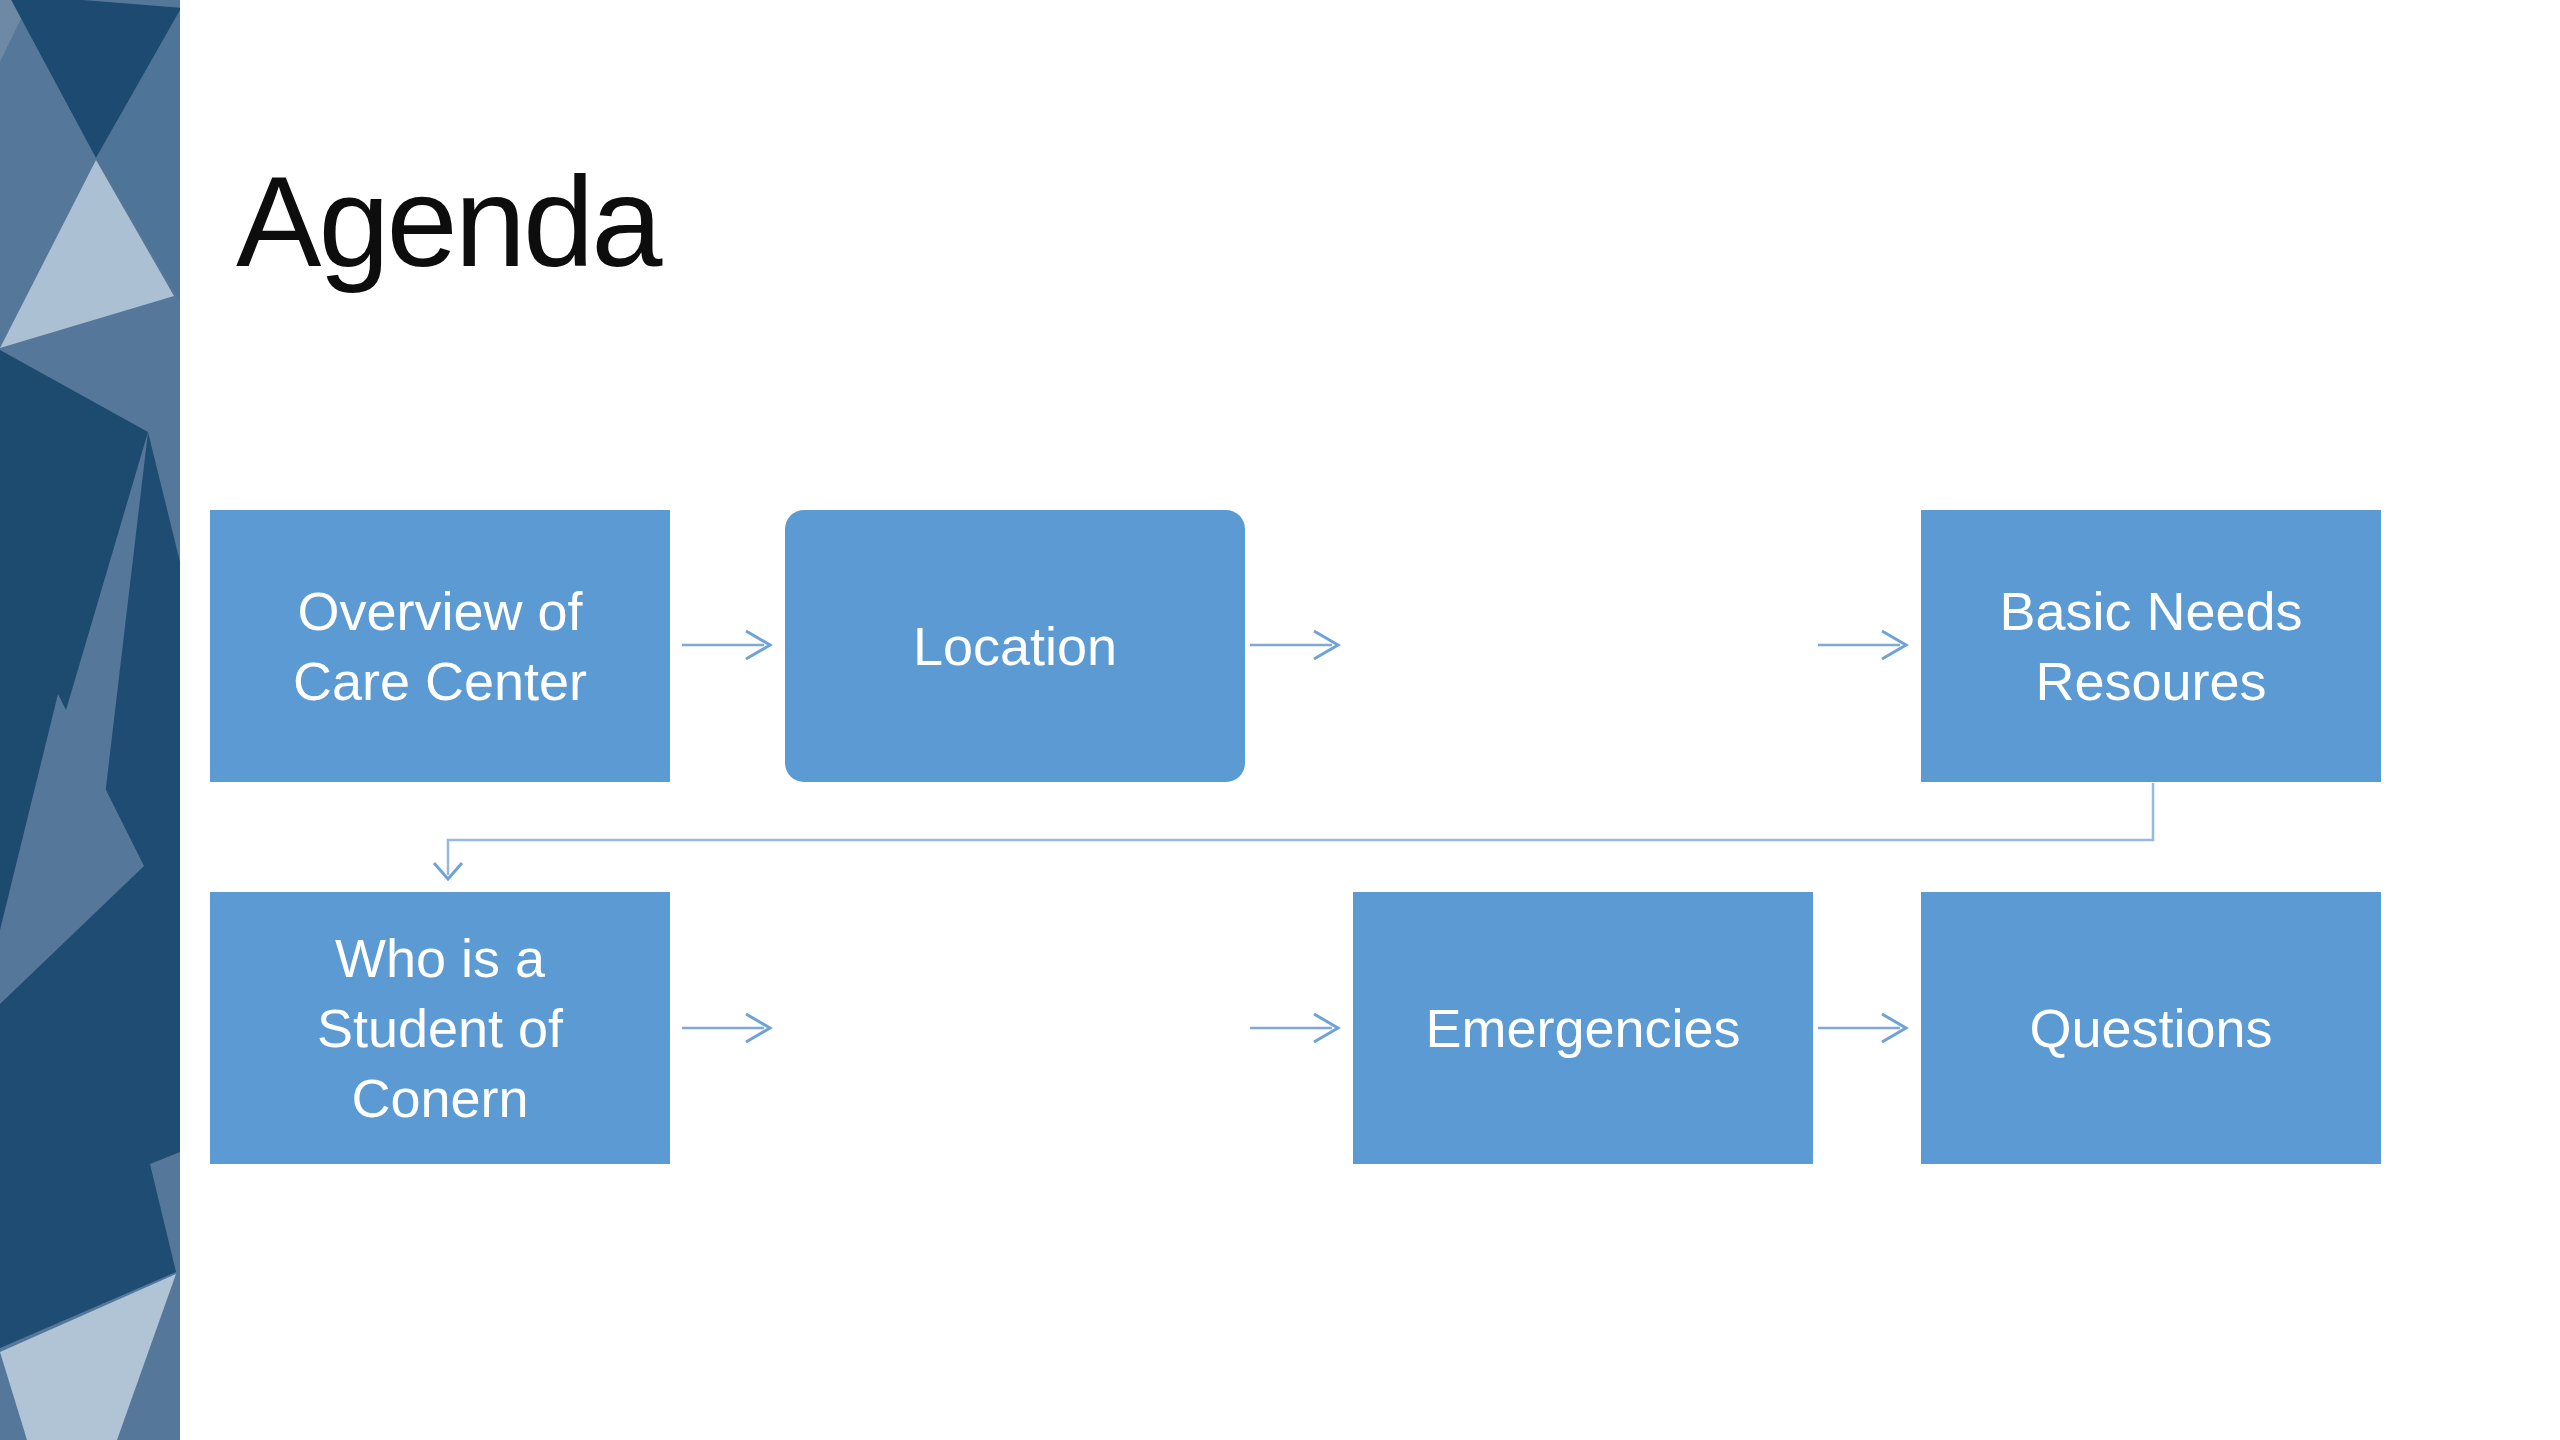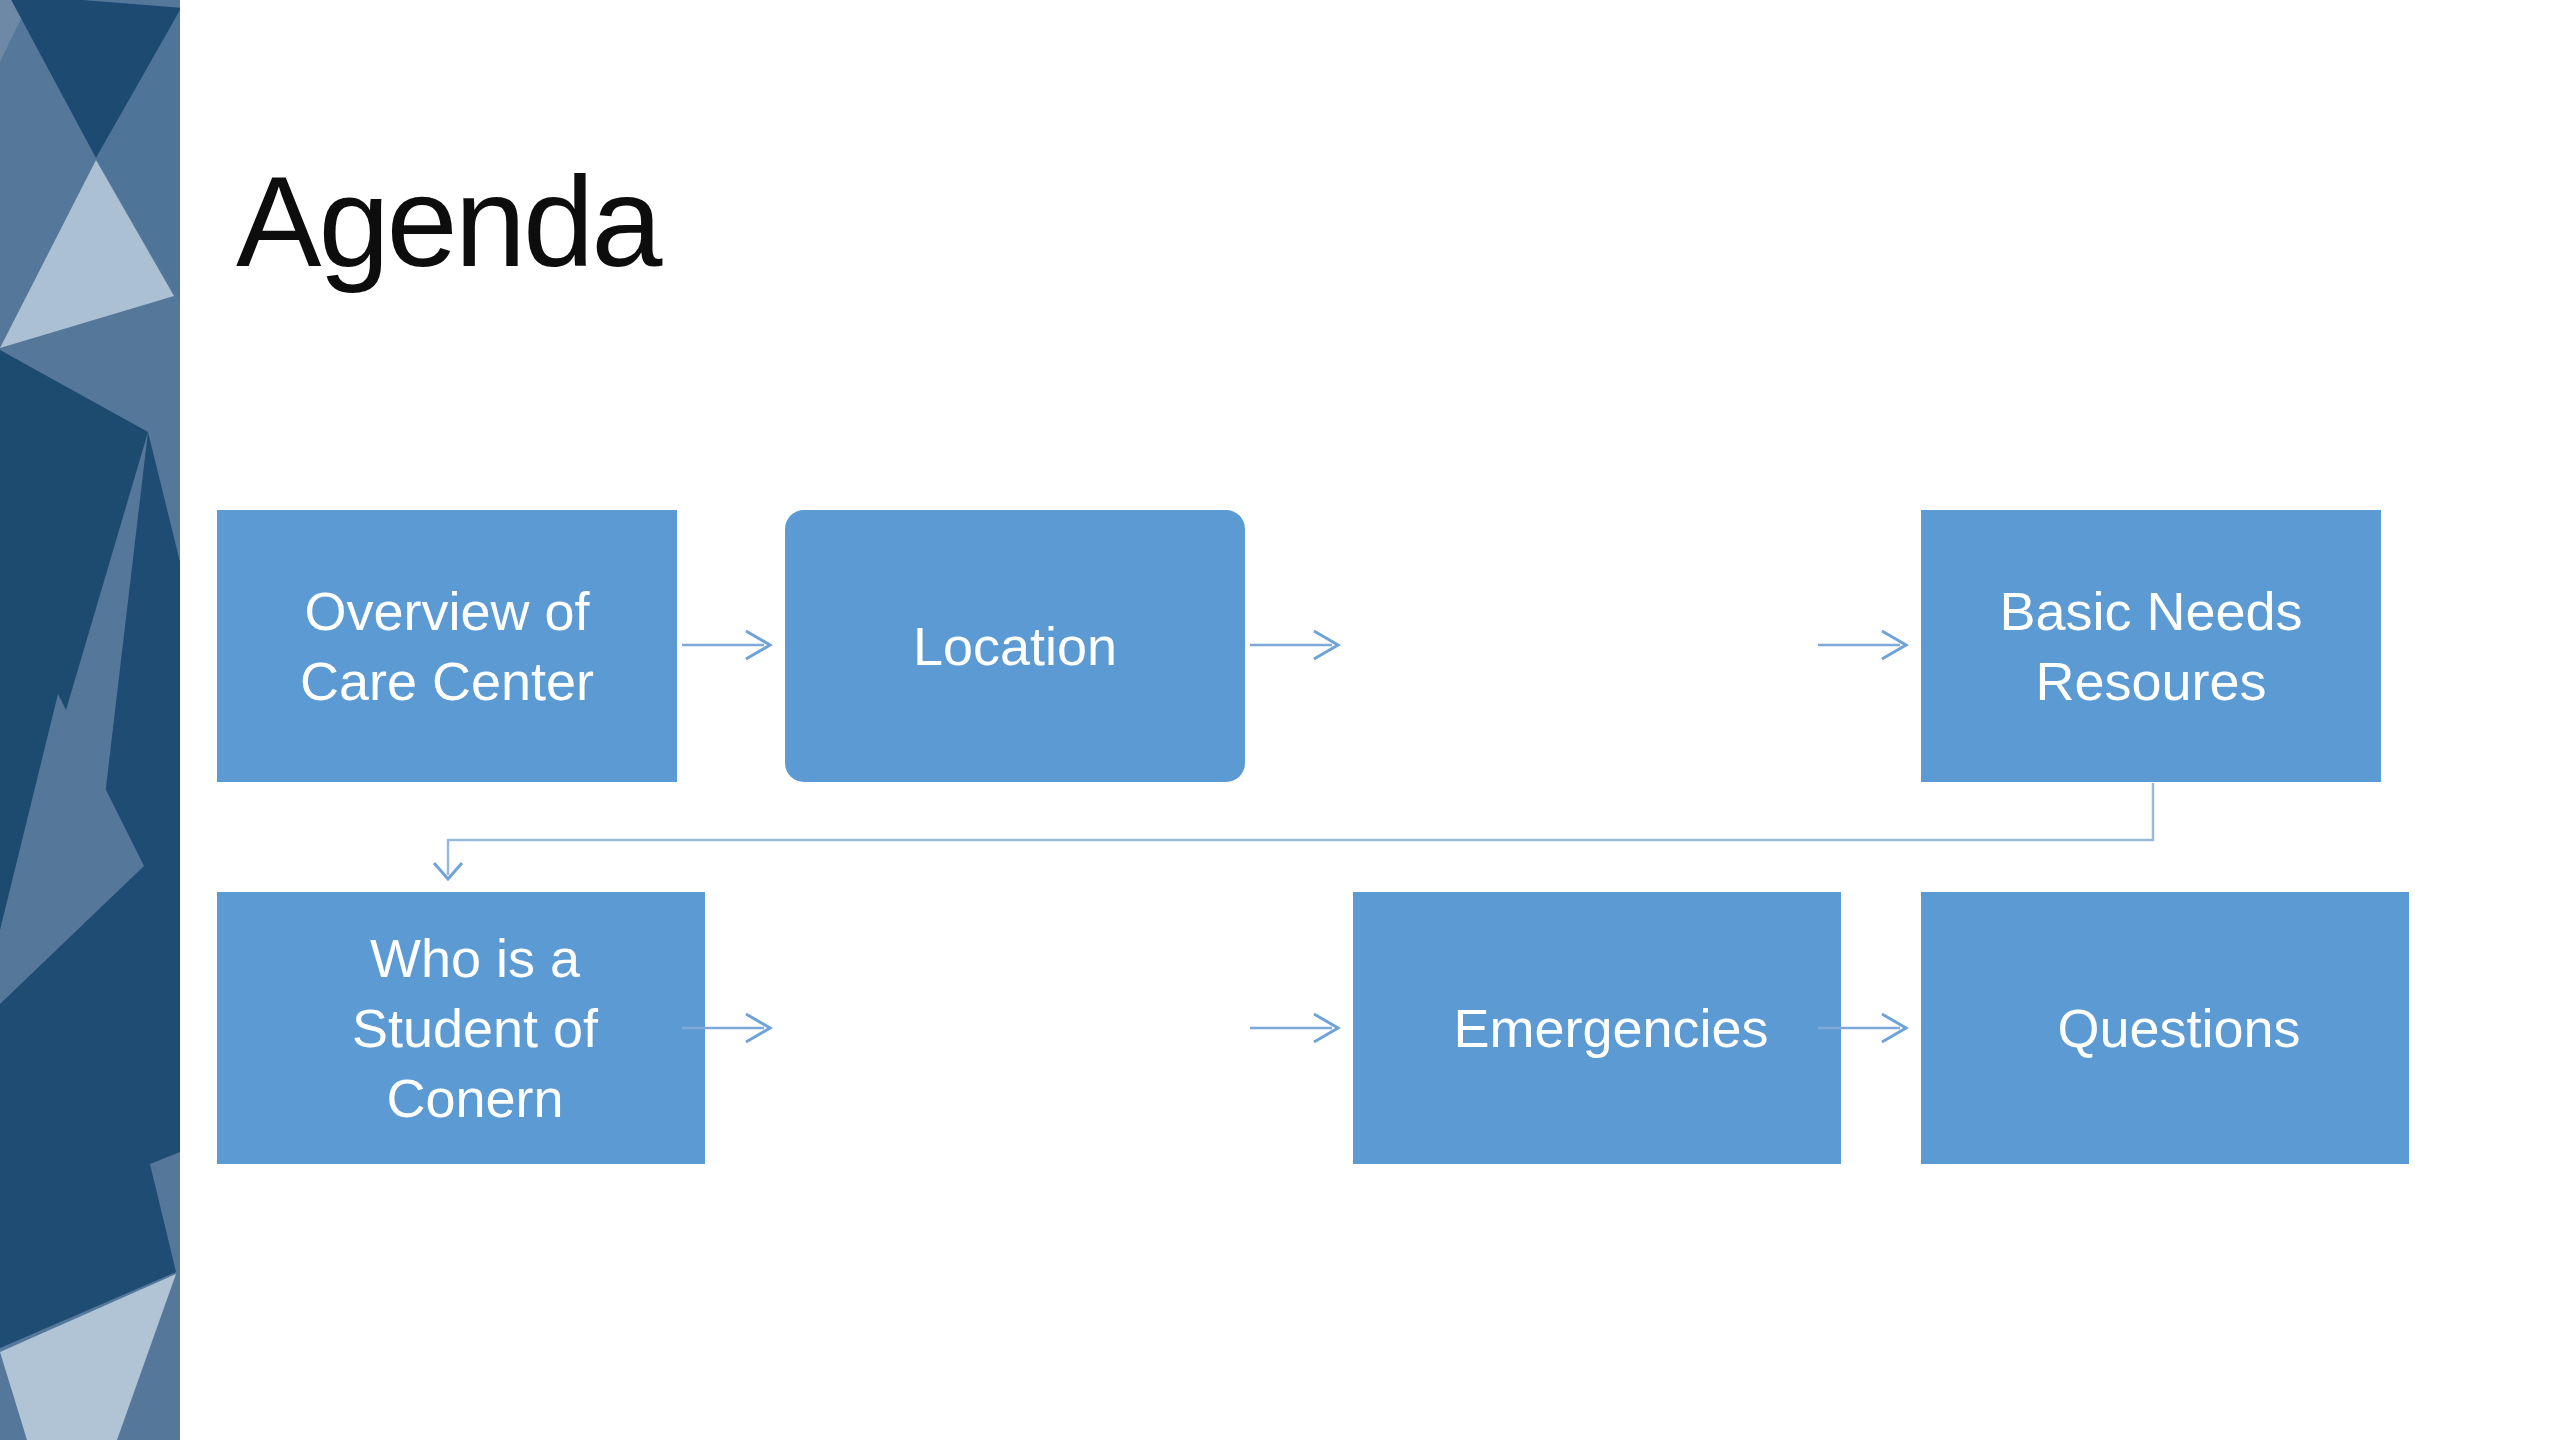--- a/index.html
+++ b/index.html
@@ -21,22 +21,22 @@
     position:absolute;
     background:var(--box_fill,#5b9ad2);
     color:var(--box_text,#fff);
     display:flex;align-items:center;justify-content:center;
     text-align:center;
     font-size:54px;line-height:1.3;
     white-space:pre-line;
     width:460px;height:272px;
   }
   .row1{top:510px;}
-  .row2{top:892px;padding-left:28px;}
-  .c1{left:217px;} .c2{left:785px;border-radius:19px;} .c3{left:1353px;} .c4{left:1921px;}
+  .row2{top:892px;}
+  .c1{left:210px;} .c2{left:785px;border-radius:19px;} .c3{left:1353px;} .c4{left:1921px;}
   .harrow{position:absolute;width:104px;height:36px;}
   .harow-r1{top:627px;} .harow-r2{top:1010px;}
   .ha1{left:680px;} .ha2{left:1248px;} .ha3{left:1816px;}
   .connector{position:absolute;left:430px;top:775px;width:1740px;height:130px;}
 </style>
 </head>
 <body>
 
 <div class="slide">
 

